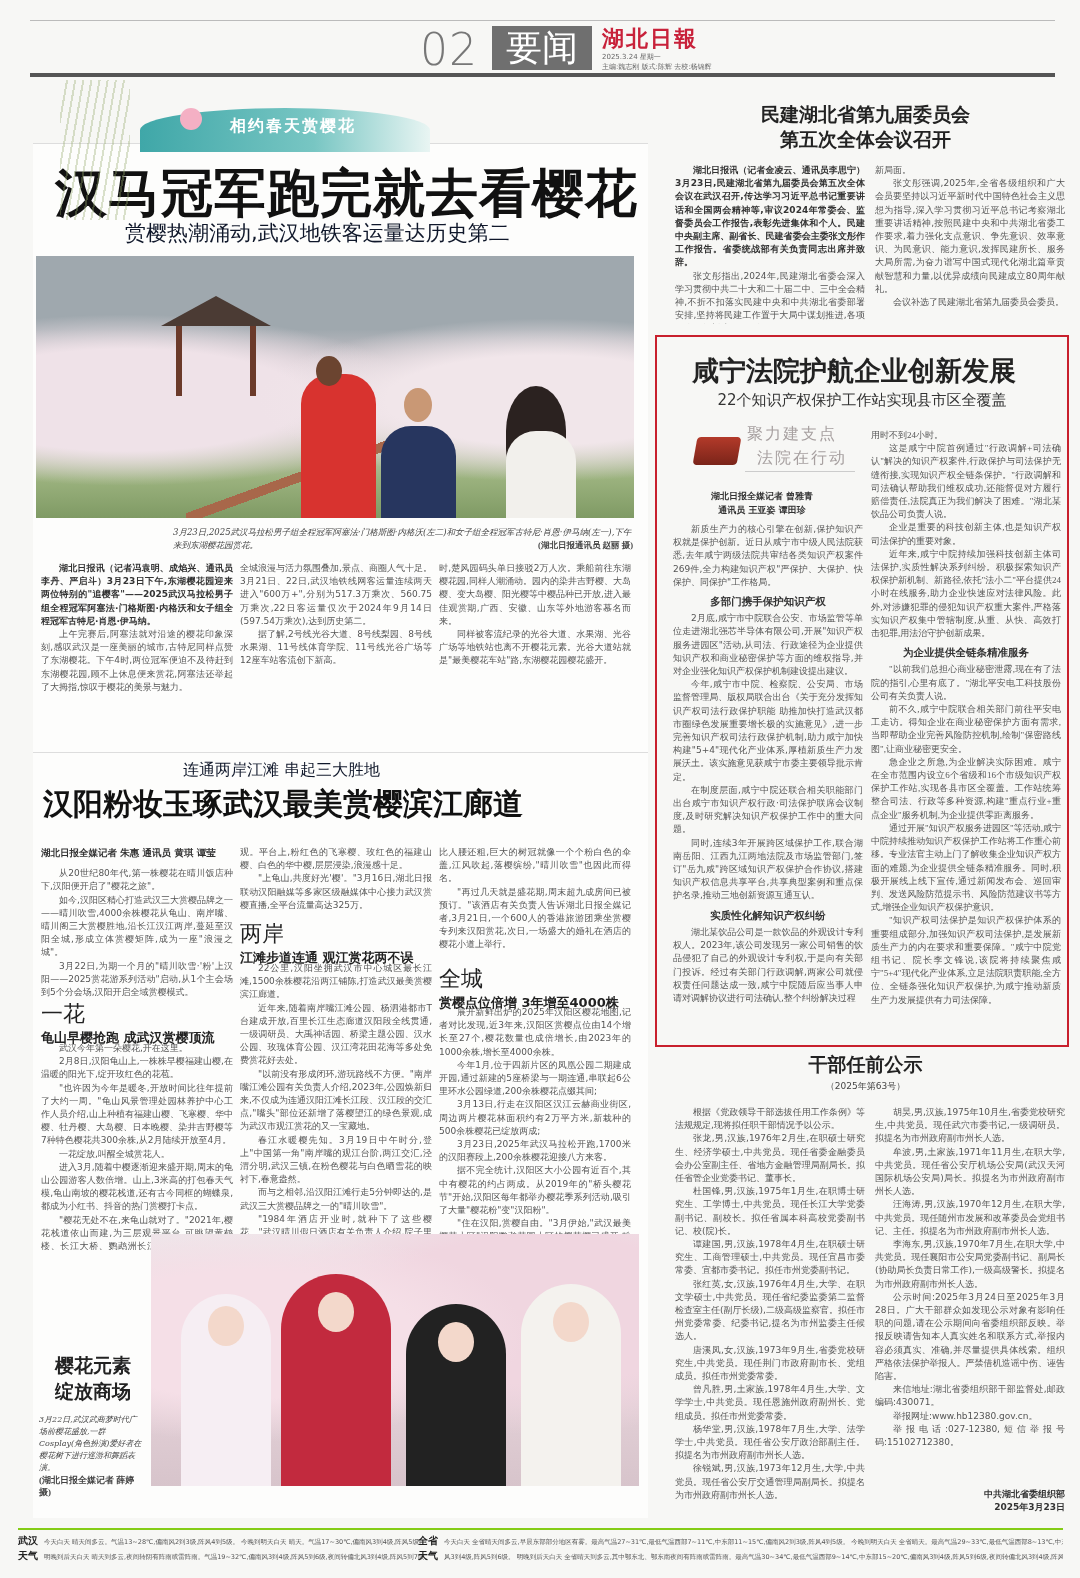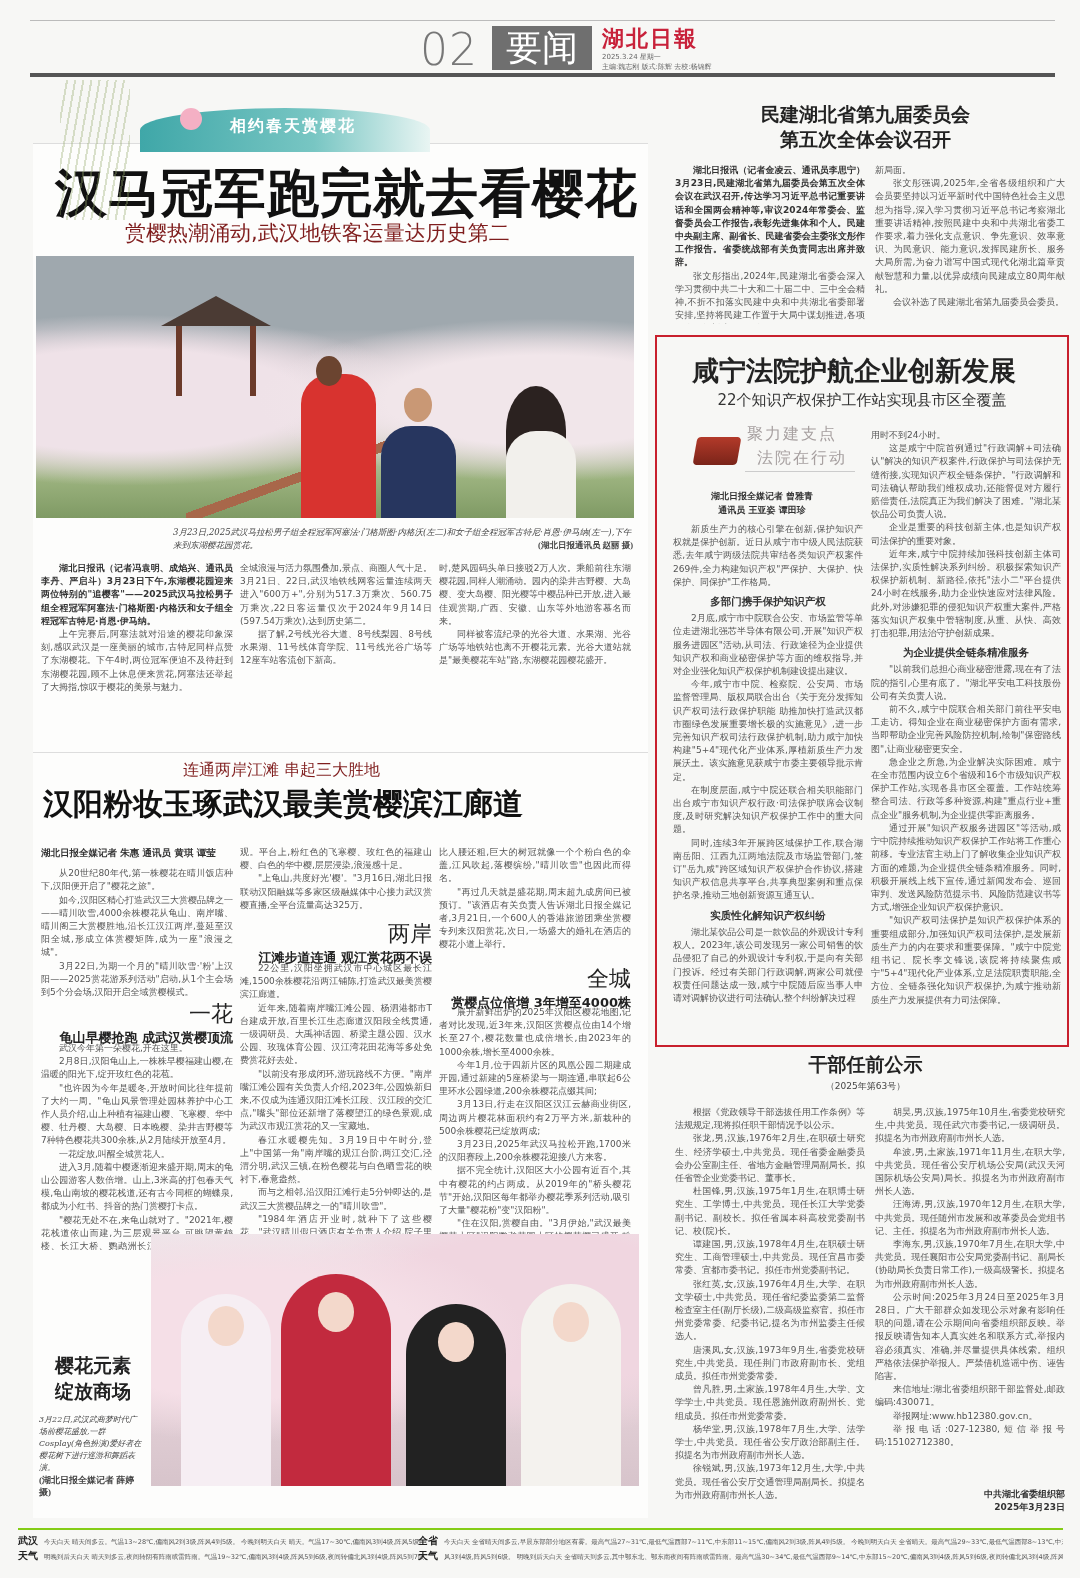--- a/index.html
+++ b/index.html
@@ -18,21 +18,21 @@
   .banner { position: absolute; left: 100px; top: 100px; width: 330px; height: 48px; }
   .banner .hill { position: absolute; left: 40px; top: 8px; width: 290px; height: 44px; border-radius: 50% 50% 0 0; background: linear-gradient(90deg, #3fa7a8, #78c6c3 60%, #e9f5f3); }
   .banner .blossom { position: absolute; left: 80px; top: 8px; width: 22px; height: 22px; background: #f4b0c4; border-radius: 50%; }
   .banner .text { position: absolute; left: 130px; top: 16px; font-size: 16px; color: #fff; font-weight: bold; letter-spacing: 2px; }
   .willow { position: absolute; left: 60px; top: 80px; width: 70px; height: 140px; background: repeating-linear-gradient(100deg, transparent 0 6px, rgba(150,170,110,0.35) 6px 8px); }
 
   .left-col { position: absolute; left: 33px; top: 143px; width: 615px; height: 1375px; background: #fdfdfc; border-top: 1px solid #ddd; }
   .right-col { position: absolute; left: 663px; top: 90px; width: 405px; height: 1440px; }
 
   .h1 { position: absolute; font-weight: bold; color: #111; }
-  .sub { position: absolute; color: #7f1d1d; }
+  .sub { position: absolute; color: #0f172a; }
   .body-text { position: absolute; font-size: 9px; line-height: 13.2px; color: #555; text-align: justify; }
   .body-text p { text-indent: 2em; }
   .body-text p.noindent { text-indent: 0; }
   .byline { font-weight: bold; color: #333; }
 
   .photo { position: absolute; overflow: hidden; }
   .photo1 { left: 3px; top: 112px; width: 598px; height: 262px;
     background:
       radial-gradient(ellipse at 85% 55%, #f1e6ea 0 22%, transparent 40%),
       radial-gradient(ellipse at 15% 55%, #efe2e8 0 25%, transparent 42%),
@@ -43,21 +43,21 @@
   .person-red { position: absolute; left: 265px; top: 118px; width: 75px; height: 150px; background: #d8332f; border-radius: 30px 30px 0 0; }
   .person-navy { position: absolute; left: 345px; top: 170px; width: 75px; height: 100px; background: #27365f; border-radius: 30px 30px 0 0; }
   .person-white { position: absolute; left: 470px; top: 175px; width: 70px; height: 100px; background: #f2f0ec; border-radius: 30px 30px 0 0; }
   .person-hair { position: absolute; left: 470px; top: 130px; width: 60px; height: 90px; background: #2b2220; border-radius: 50% 50% 30% 30%; }
   .head1 { position: absolute; left: 280px; top: 100px; width: 26px; height: 30px; background: #6b4430; border-radius: 50%; }
   .head2 { position: absolute; left: 368px; top: 132px; width: 28px; height: 34px; background: #c99875; border-radius: 50%; }
 
   .caption { position: absolute; font-size: 8.5px; color: #444; line-height: 13px; font-family: "DejaVu Serif", serif; font-style: italic; }
   .caption .credit { font-style: normal; font-weight: bold; font-family: Liberation Serif, serif; }
 
-  .sec-title { position: absolute; text-align: right; }
+  .sec-title { position: absolute; text-align: left; }
   .sec-title .big { font-size: 22px; font-family: "DejaVu Serif", serif; color: #222; display: block; }
   .sec-title .small { font-size: 13px; font-weight: bold; color: #222; display: block; }
 
   .photo2 { left: 118px; top: 1090px; width: 488px; height: 252px;
     background:
       radial-gradient(ellipse at 20% 40%, #f5dfe7 0 30%, transparent 50%),
       radial-gradient(ellipse at 80% 30%, #f0d6e0 0 30%, transparent 50%),
       linear-gradient(180deg, #efe6ea 0%, #e8d5dc 50%, #d7c4cb 100%); }
   .cos1 { position: absolute; left: 30px; top: 60px; width: 90px; height: 192px; background: #f6eef3; border-radius: 45px 45px 0 0; }
   .cos2 { position: absolute; left: 130px; top: 40px; width: 110px; height: 212px; background: #c22a3e; border-radius: 55px 55px 0 0; }
@@ -247,21 +247,21 @@
     <div class="body-text" style="left:16px; top:186px; width:190px; height:520px; overflow:hidden;">
       <p>新质生产力的核心引擎在创新,保护知识产权就是保护创新。近日从咸宁市中级人民法院获悉,去年咸宁两级法院共审结各类知识产权案件269件,全力构建知识产权"严保护、大保护、快保护、同保护"工作格局。</p>
       <p class="subhead">多部门携手保护知识产权</p>
       <p>2月底,咸宁市中院联合公安、市场监管等单位走进湖北强芯半导体有限公司,开展"知识产权服务进园区"活动,从司法、行政途径为企业提供知识产权和商业秘密保护等方面的维权指导,并对企业强化知识产权保护机制建设提出建议。</p>
       <p>今年,咸宁市中院、检察院、公安局、市场监督管理局、版权局联合出台《关于充分发挥知识产权司法行政保护职能 助推加快打造武汉都市圈绿色发展重要增长极的实施意见》,进一步完善知识产权司法行政保护机制,助力咸宁加快构建"5+4"现代化产业体系,厚植新质生产力发展沃土。该实施意见获咸宁市委主要领导批示肯定。</p>
       <p>在制度层面,咸宁中院还联合相关职能部门出台咸宁市知识产权行政·司法保护联席会议制度,及时研究解决知识产权保护工作中的重大问题。</p>
       <p>同时,连续3年开展跨区域保护工作,联合湖南岳阳、江西九江两地法院及市场监管部门,签订"岳九咸"跨区域知识产权保护合作协议,搭建知识产权信息共享平台,共享典型案例和重点保护名录,推动三地创新资源互通互认。</p>
       <p class="subhead">实质性化解知识产权纠纷</p>
       <p>湖北某饮品公司是一款饮品的外观设计专利权人。2023年,该公司发现另一家公司销售的饮品侵犯了自己的外观设计专利权,于是向有关部门投诉。经过有关部门行政调解,两家公司就侵权责任问题达成一致,咸宁中院随后应当事人申请对调解协议进行司法确认,整个纠纷解决过程</p>
     </div>
-    <div class="body-text" style="left:214px; top:92px; width:190px; height:614px; overflow:hidden;">
+    <div class="body-text" style="left:214px; top:92px; width:190px; height:614px; overflow:hidden;font-family:Liberation Serif, serif;">
       <p class="noindent">用时不到24小时。</p>
       <p>这是咸宁中院首例通过"行政调解+司法确认"解决的知识产权案件,行政保护与司法保护无缝衔接,实现知识产权全链条保护。"行政调解和司法确认帮助我们维权成功,还能督促对方履行赔偿责任,法院真正为我们解决了困难。"湖北某饮品公司负责人说。</p>
       <p>企业是重要的科技创新主体,也是知识产权司法保护的重要对象。</p>
       <p>近年来,咸宁中院持续加强科技创新主体司法保护,实质性解决系列纠纷。积极探索知识产权保护新机制、新路径,依托"法小二"平台提供24小时在线服务,助力企业快速应对法律风险。此外,对涉嫌犯罪的侵犯知识产权重大案件,严格落实知识产权集中管辖制度,从重、从快、高效打击犯罪,用法治守护创新成果。</p>
       <p class="subhead">为企业提供全链条精准服务</p>
       <p>"以前我们总担心商业秘密泄露,现在有了法院的指引,心里有底了。"湖北平安电工科技股份公司有关负责人说。</p>
       <p>前不久,咸宁中院联合相关部门前往平安电工走访。得知企业在商业秘密保护方面有需求,当即帮助企业完善风险防控机制,绘制"保密路线图",让商业秘密更安全。</p>
       <p>急企业之所急,为企业解决实际困难。咸宁在全市范围内设立6个省级和16个市级知识产权保护工作站,实现各县市区全覆盖。工作站统筹整合司法、行政等多种资源,构建"重点行业+重点企业"服务机制,为企业提供零距离服务。</p>
       <p>通过开展"知识产权服务进园区"等活动,咸宁中院持续推动知识产权保护工作站将工作重心前移。专业法官主动上门了解收集企业知识产权方面的难题,为企业提供全链条精准服务。同时,积极开展线上线下宣传,通过新闻发布会、巡回审判、发送风险防范提示书、风险防范建议书等方式,增强企业知识产权保护意识。</p>
       <p>"知识产权司法保护是知识产权保护体系的重要组成部分,加强知识产权司法保护,是发展新质生产力的内在要求和重要保障。"咸宁中院党组书记、院长李文锋说,该院将持续聚焦咸宁"5+4"现代化产业体系,立足法院职责职能,全方位、全链条强化知识产权保护,为咸宁推动新质生产力发展提供有力司法保障。</p>

